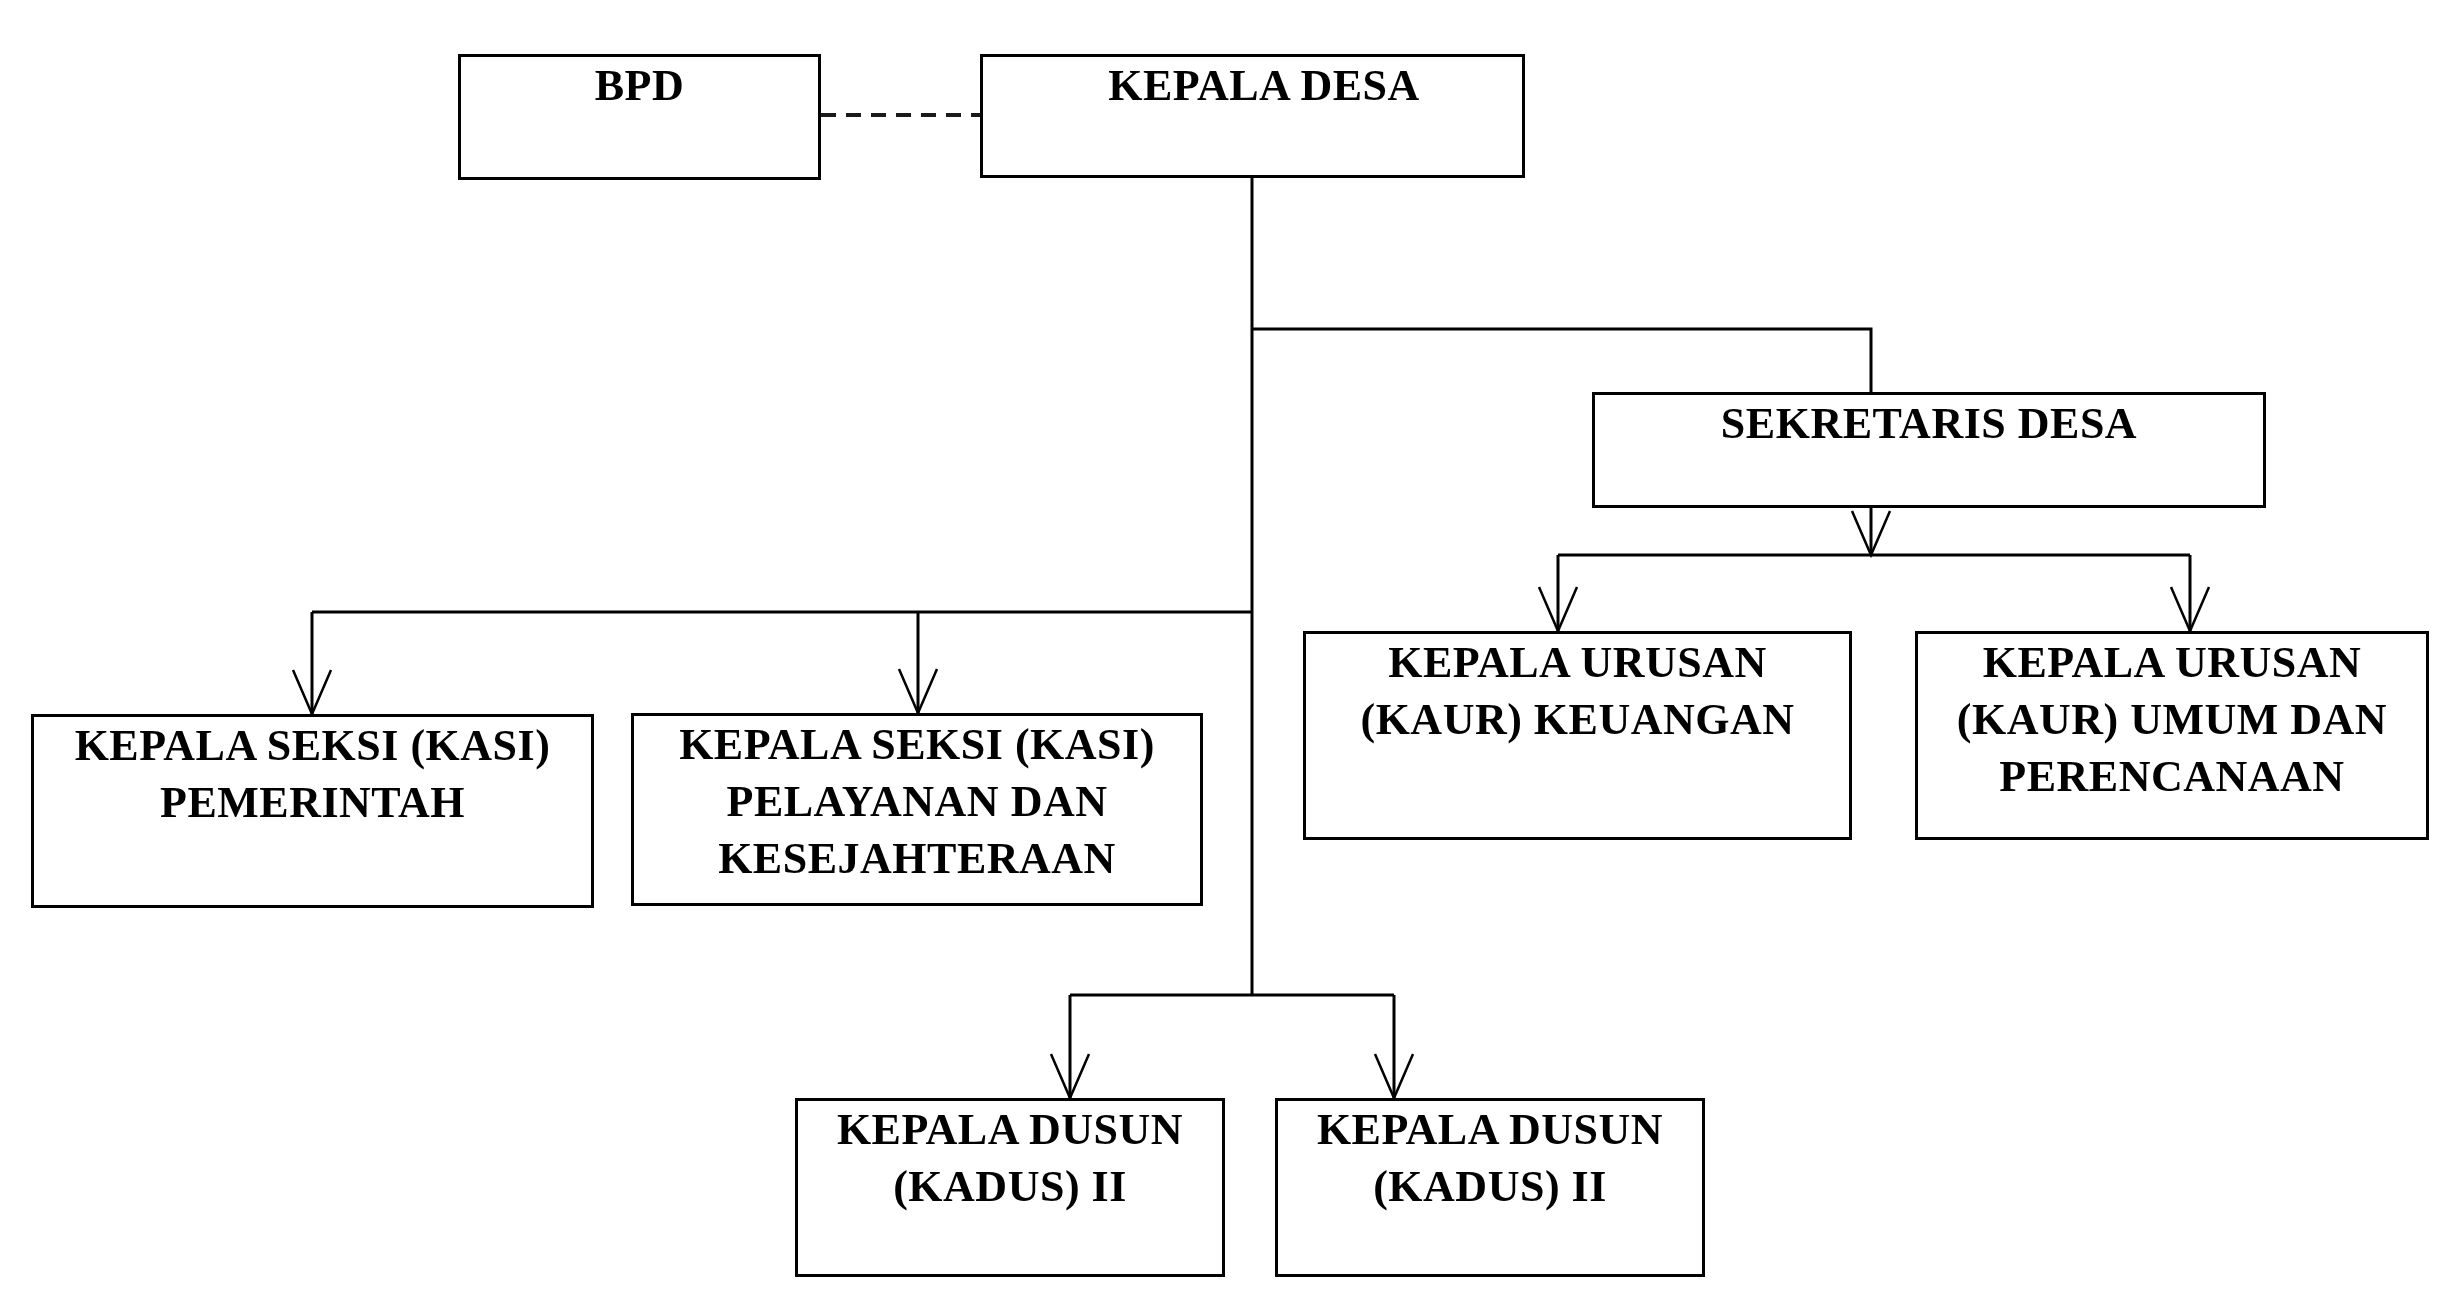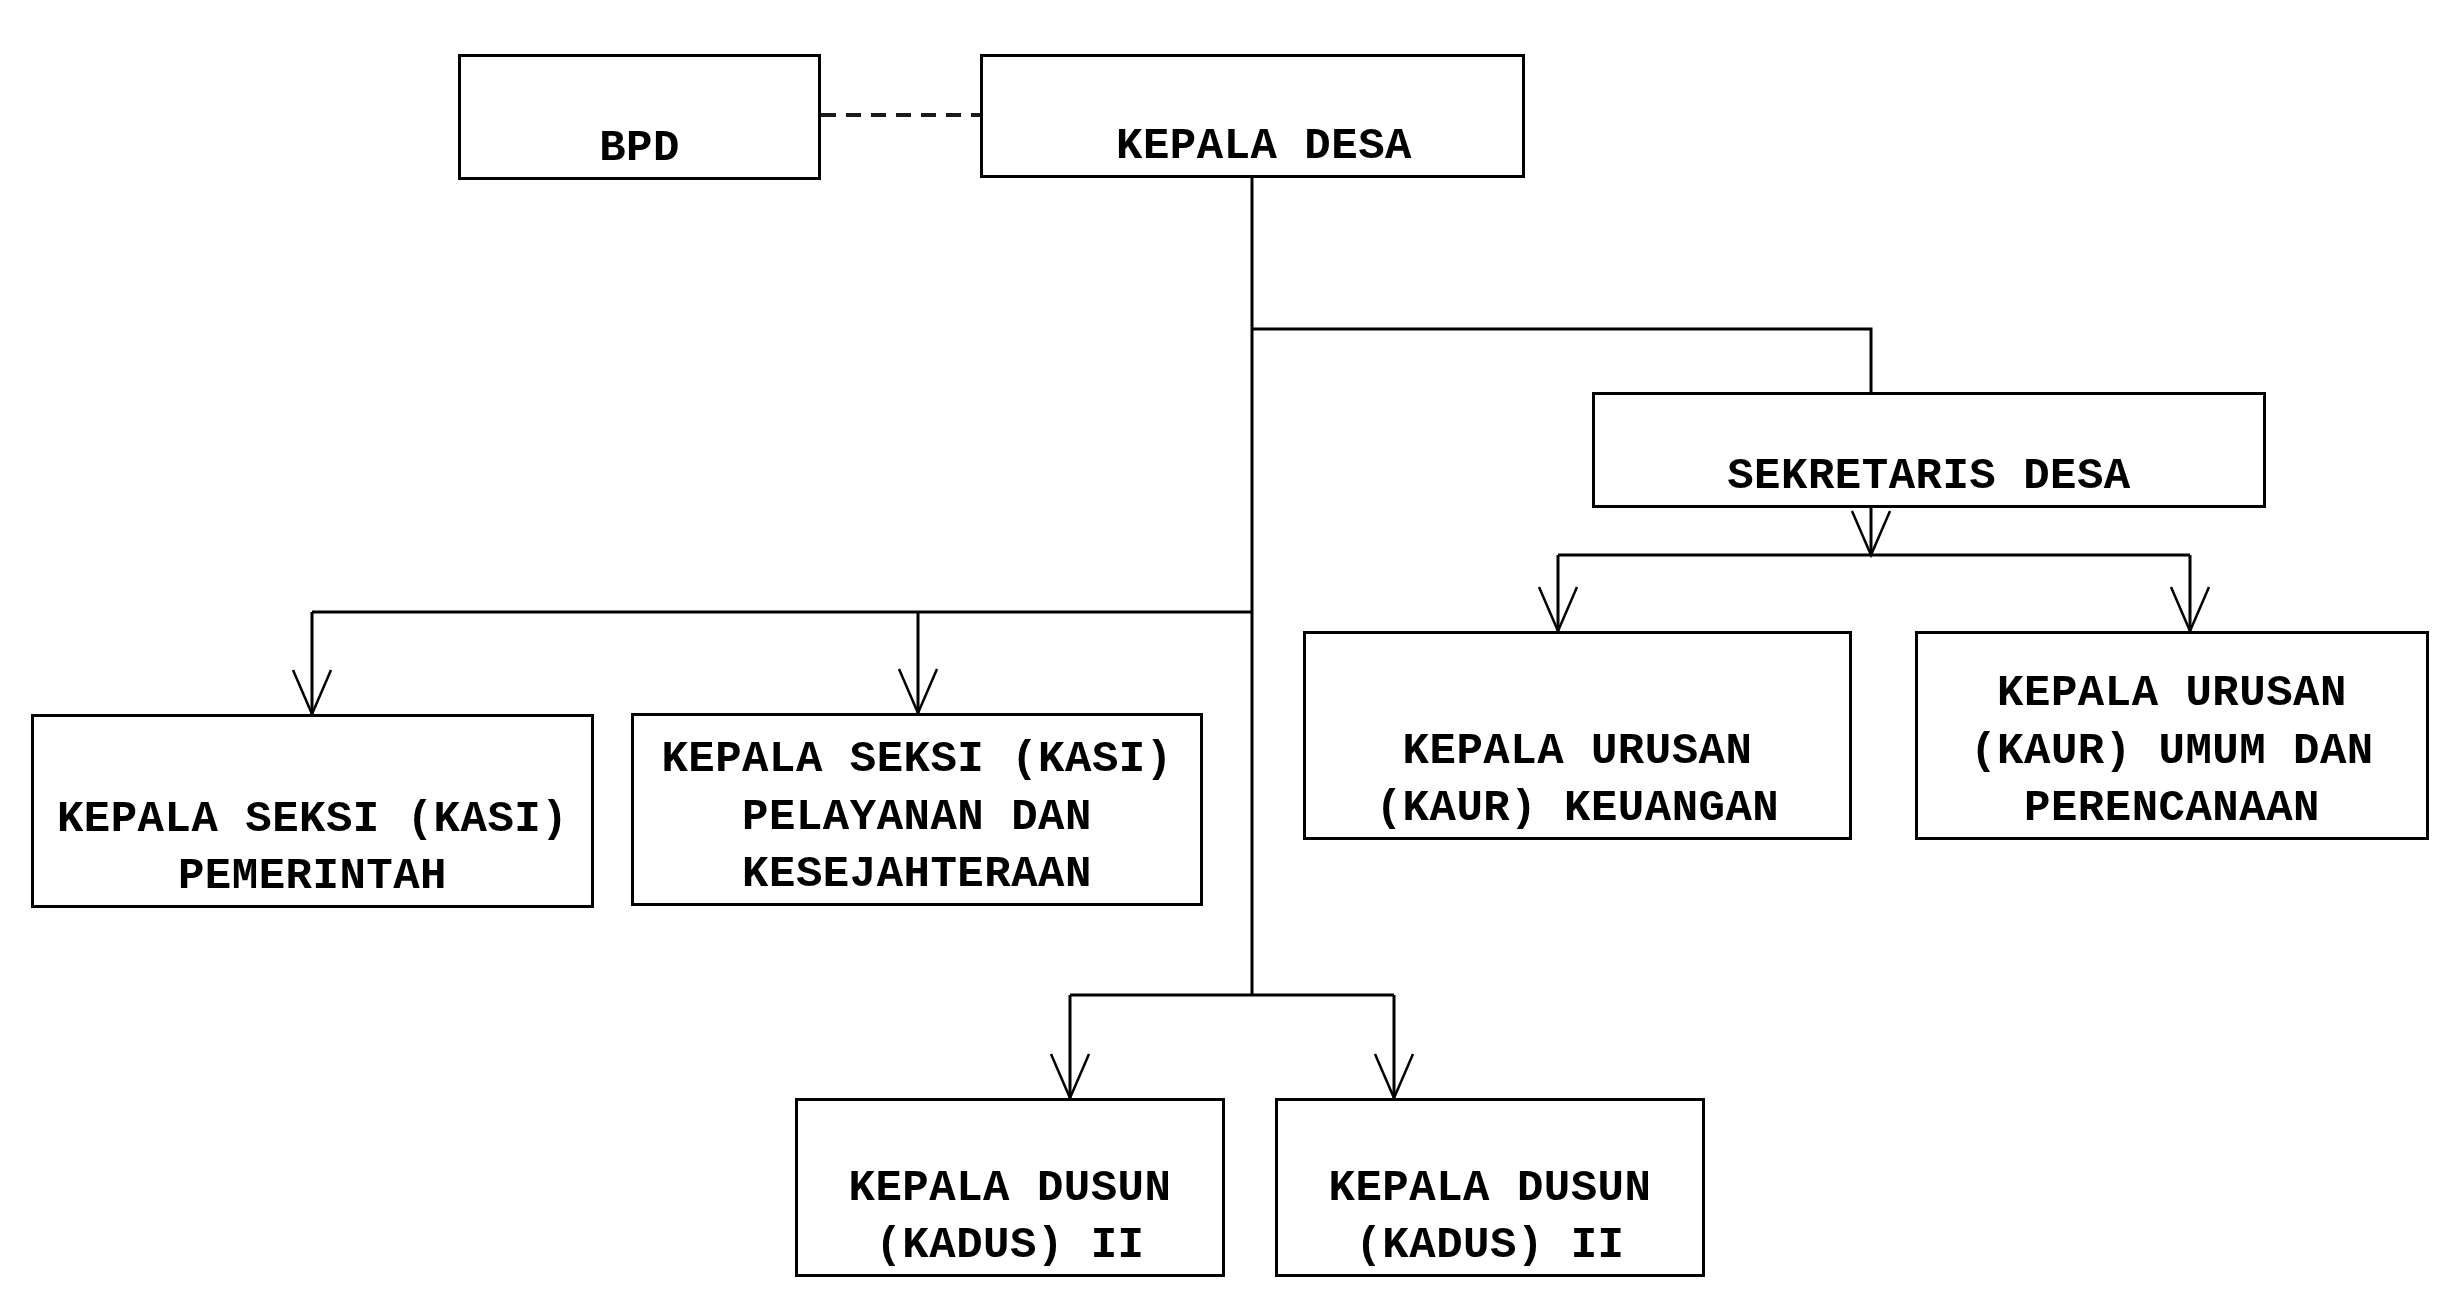--- a/index.html
+++ b/index.html
@@ -21,29 +21,28 @@
     width: 2464px;
     height: 1312px;
   }
   .node {
     position: absolute;
     box-sizing: border-box;
     border: 3px solid #000000;
     background: #ffffff;
     color: #000000;
     display: flex;
-    align-items: flex-end;
+    align-items: flex-start;
     justify-content: center;
     text-align: center;
     font-weight: bold;
     font-size: 44px;
     line-height: 1.3;
     white-space: pre-line;
     letter-spacing: 0.5px;
-    font-family: Liberation Mono, monospace;
   }
   
   #node-bpd              { left: 458px;  top: 54px;   width: 363px; height: 126px; }
   #node-kepala-desa      { left: 980px;  top: 54px;   width: 545px; height: 124px; padding-left: 23px; }
   #node-sekretaris-desa  { left: 1592px; top: 392px;  width: 674px; height: 116px; }
   #node-kaur-keuangan    { left: 1303px; top: 631px;  width: 549px; height: 209px; }
   #node-kaur-umum        { left: 1915px; top: 631px;  width: 514px; height: 209px; }
   #node-kasi-pemerintah  { left: 31px;   top: 714px;  width: 563px; height: 194px; }
   #node-kasi-pelayanan   { left: 631px;  top: 713px;  width: 572px; height: 193px; }
   #node-kadus-left       { left: 795px;  top: 1098px; width: 430px; height: 179px; }

